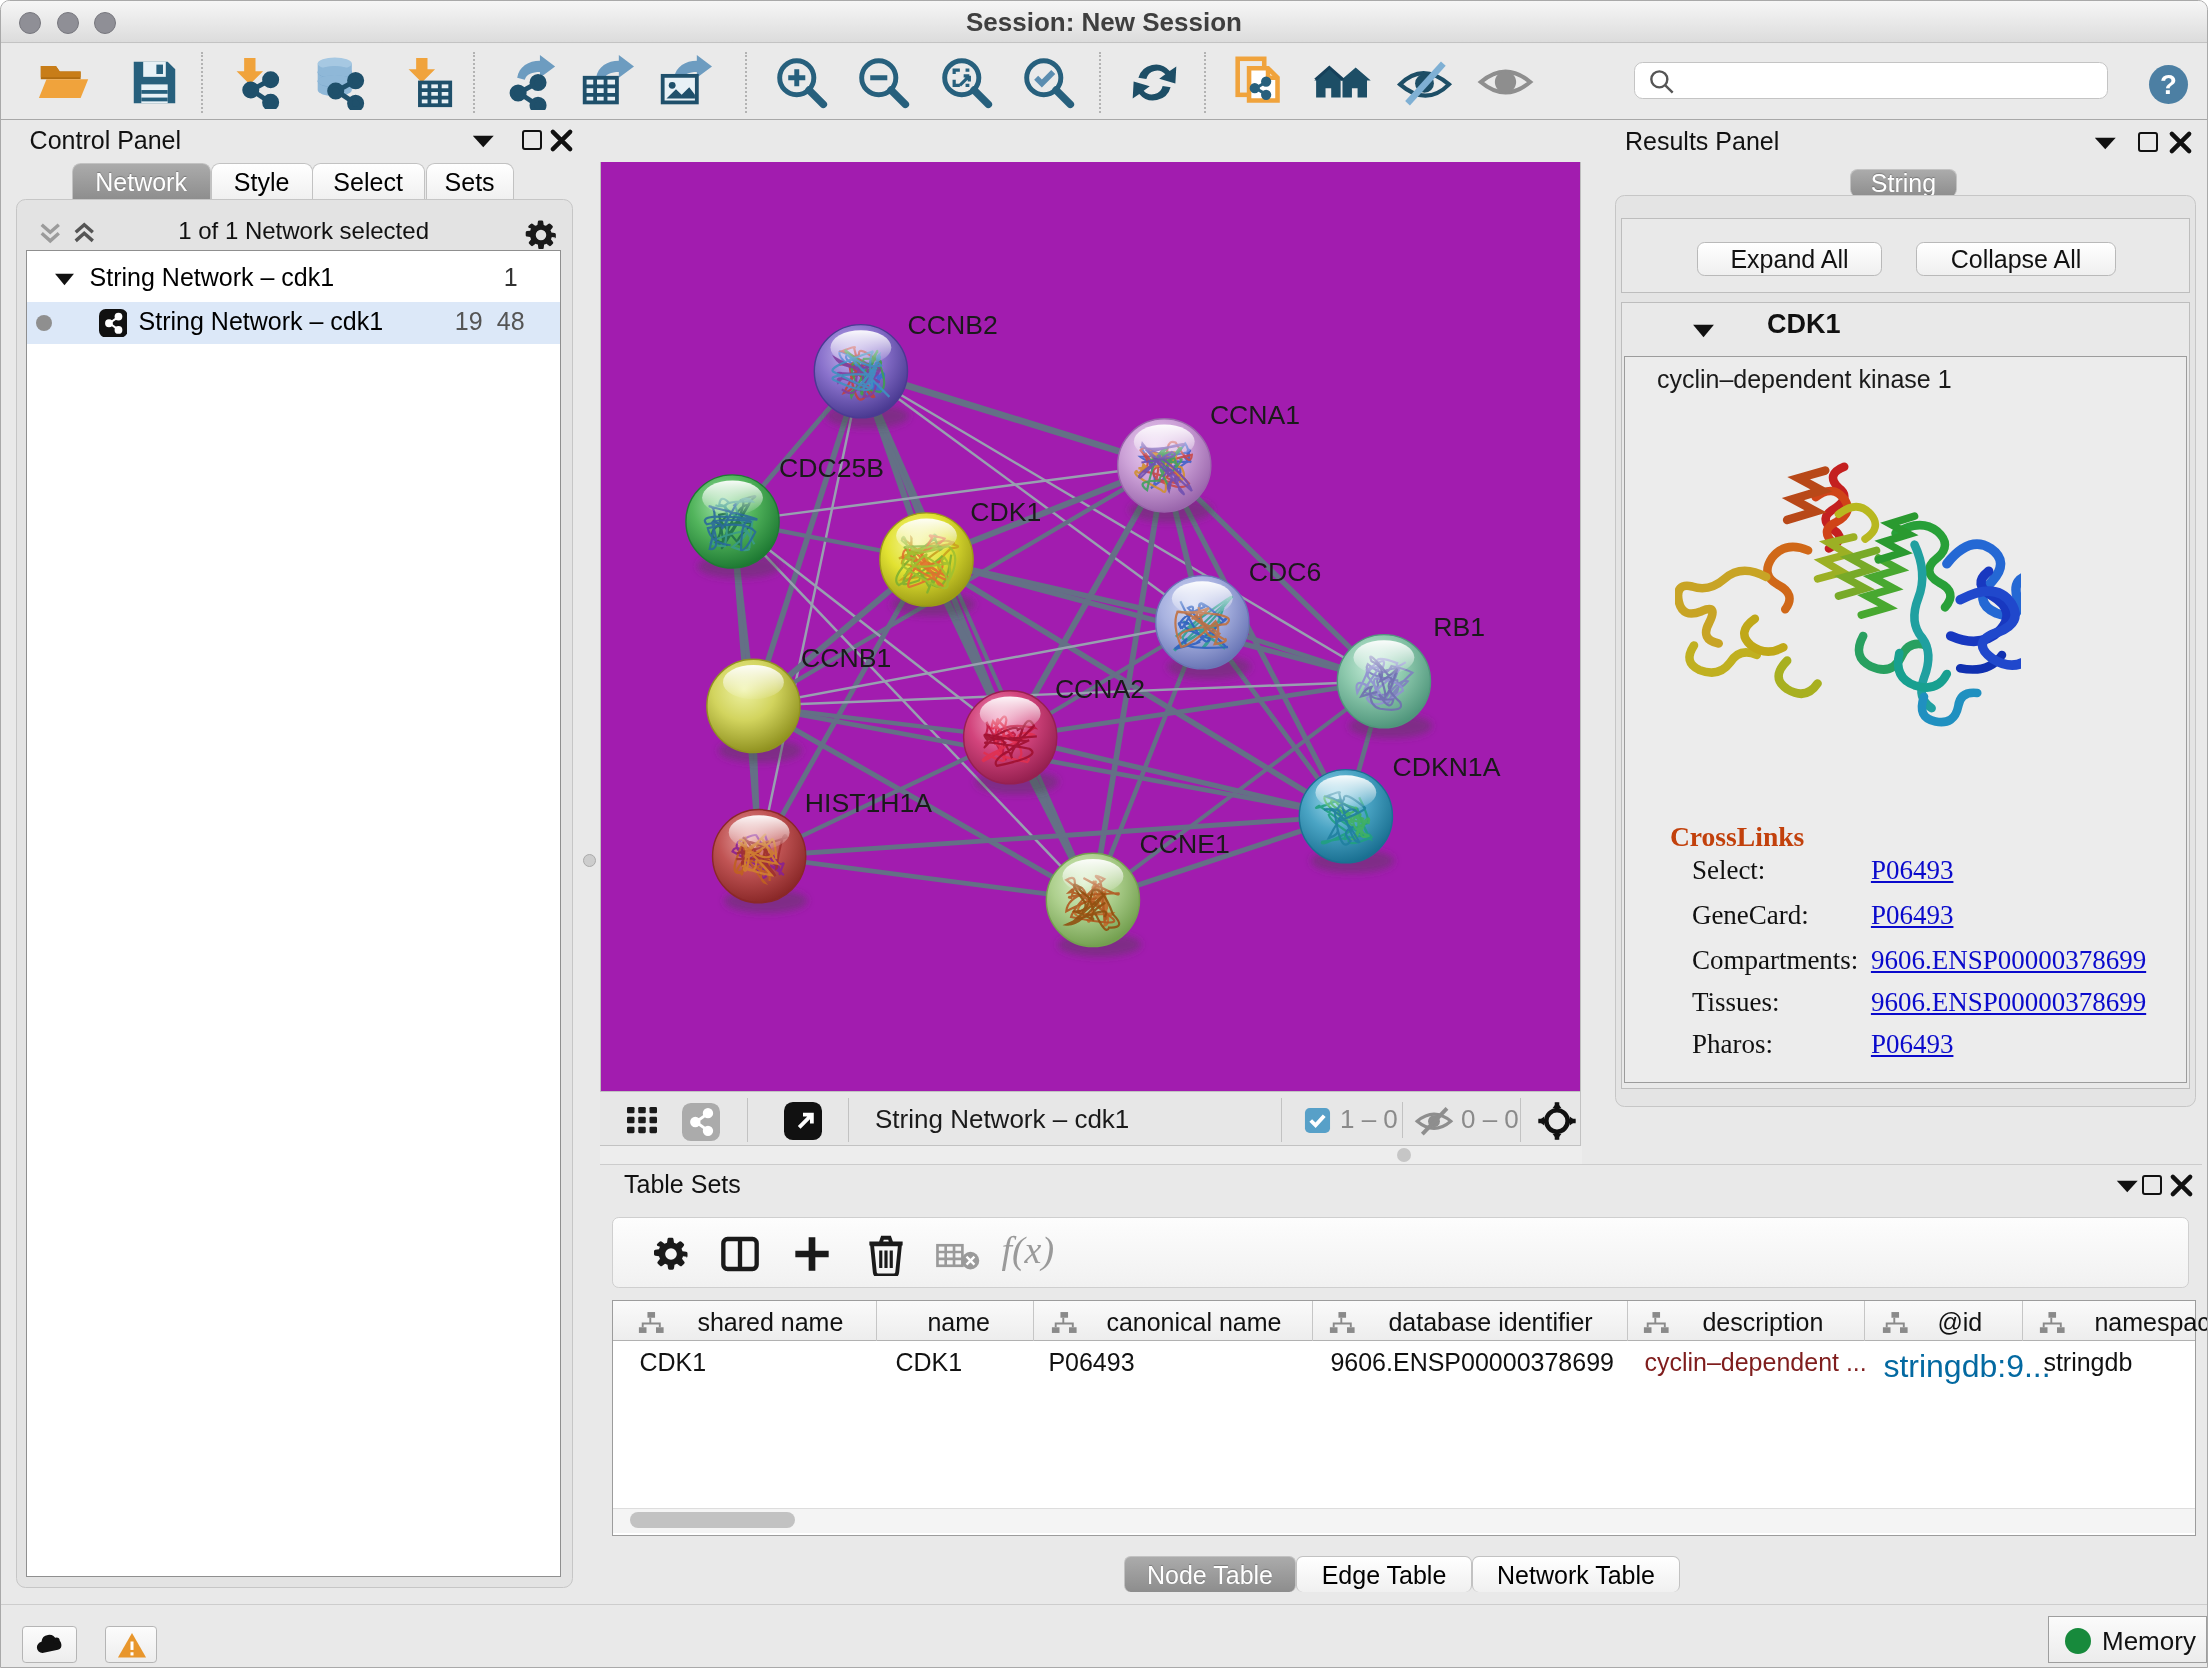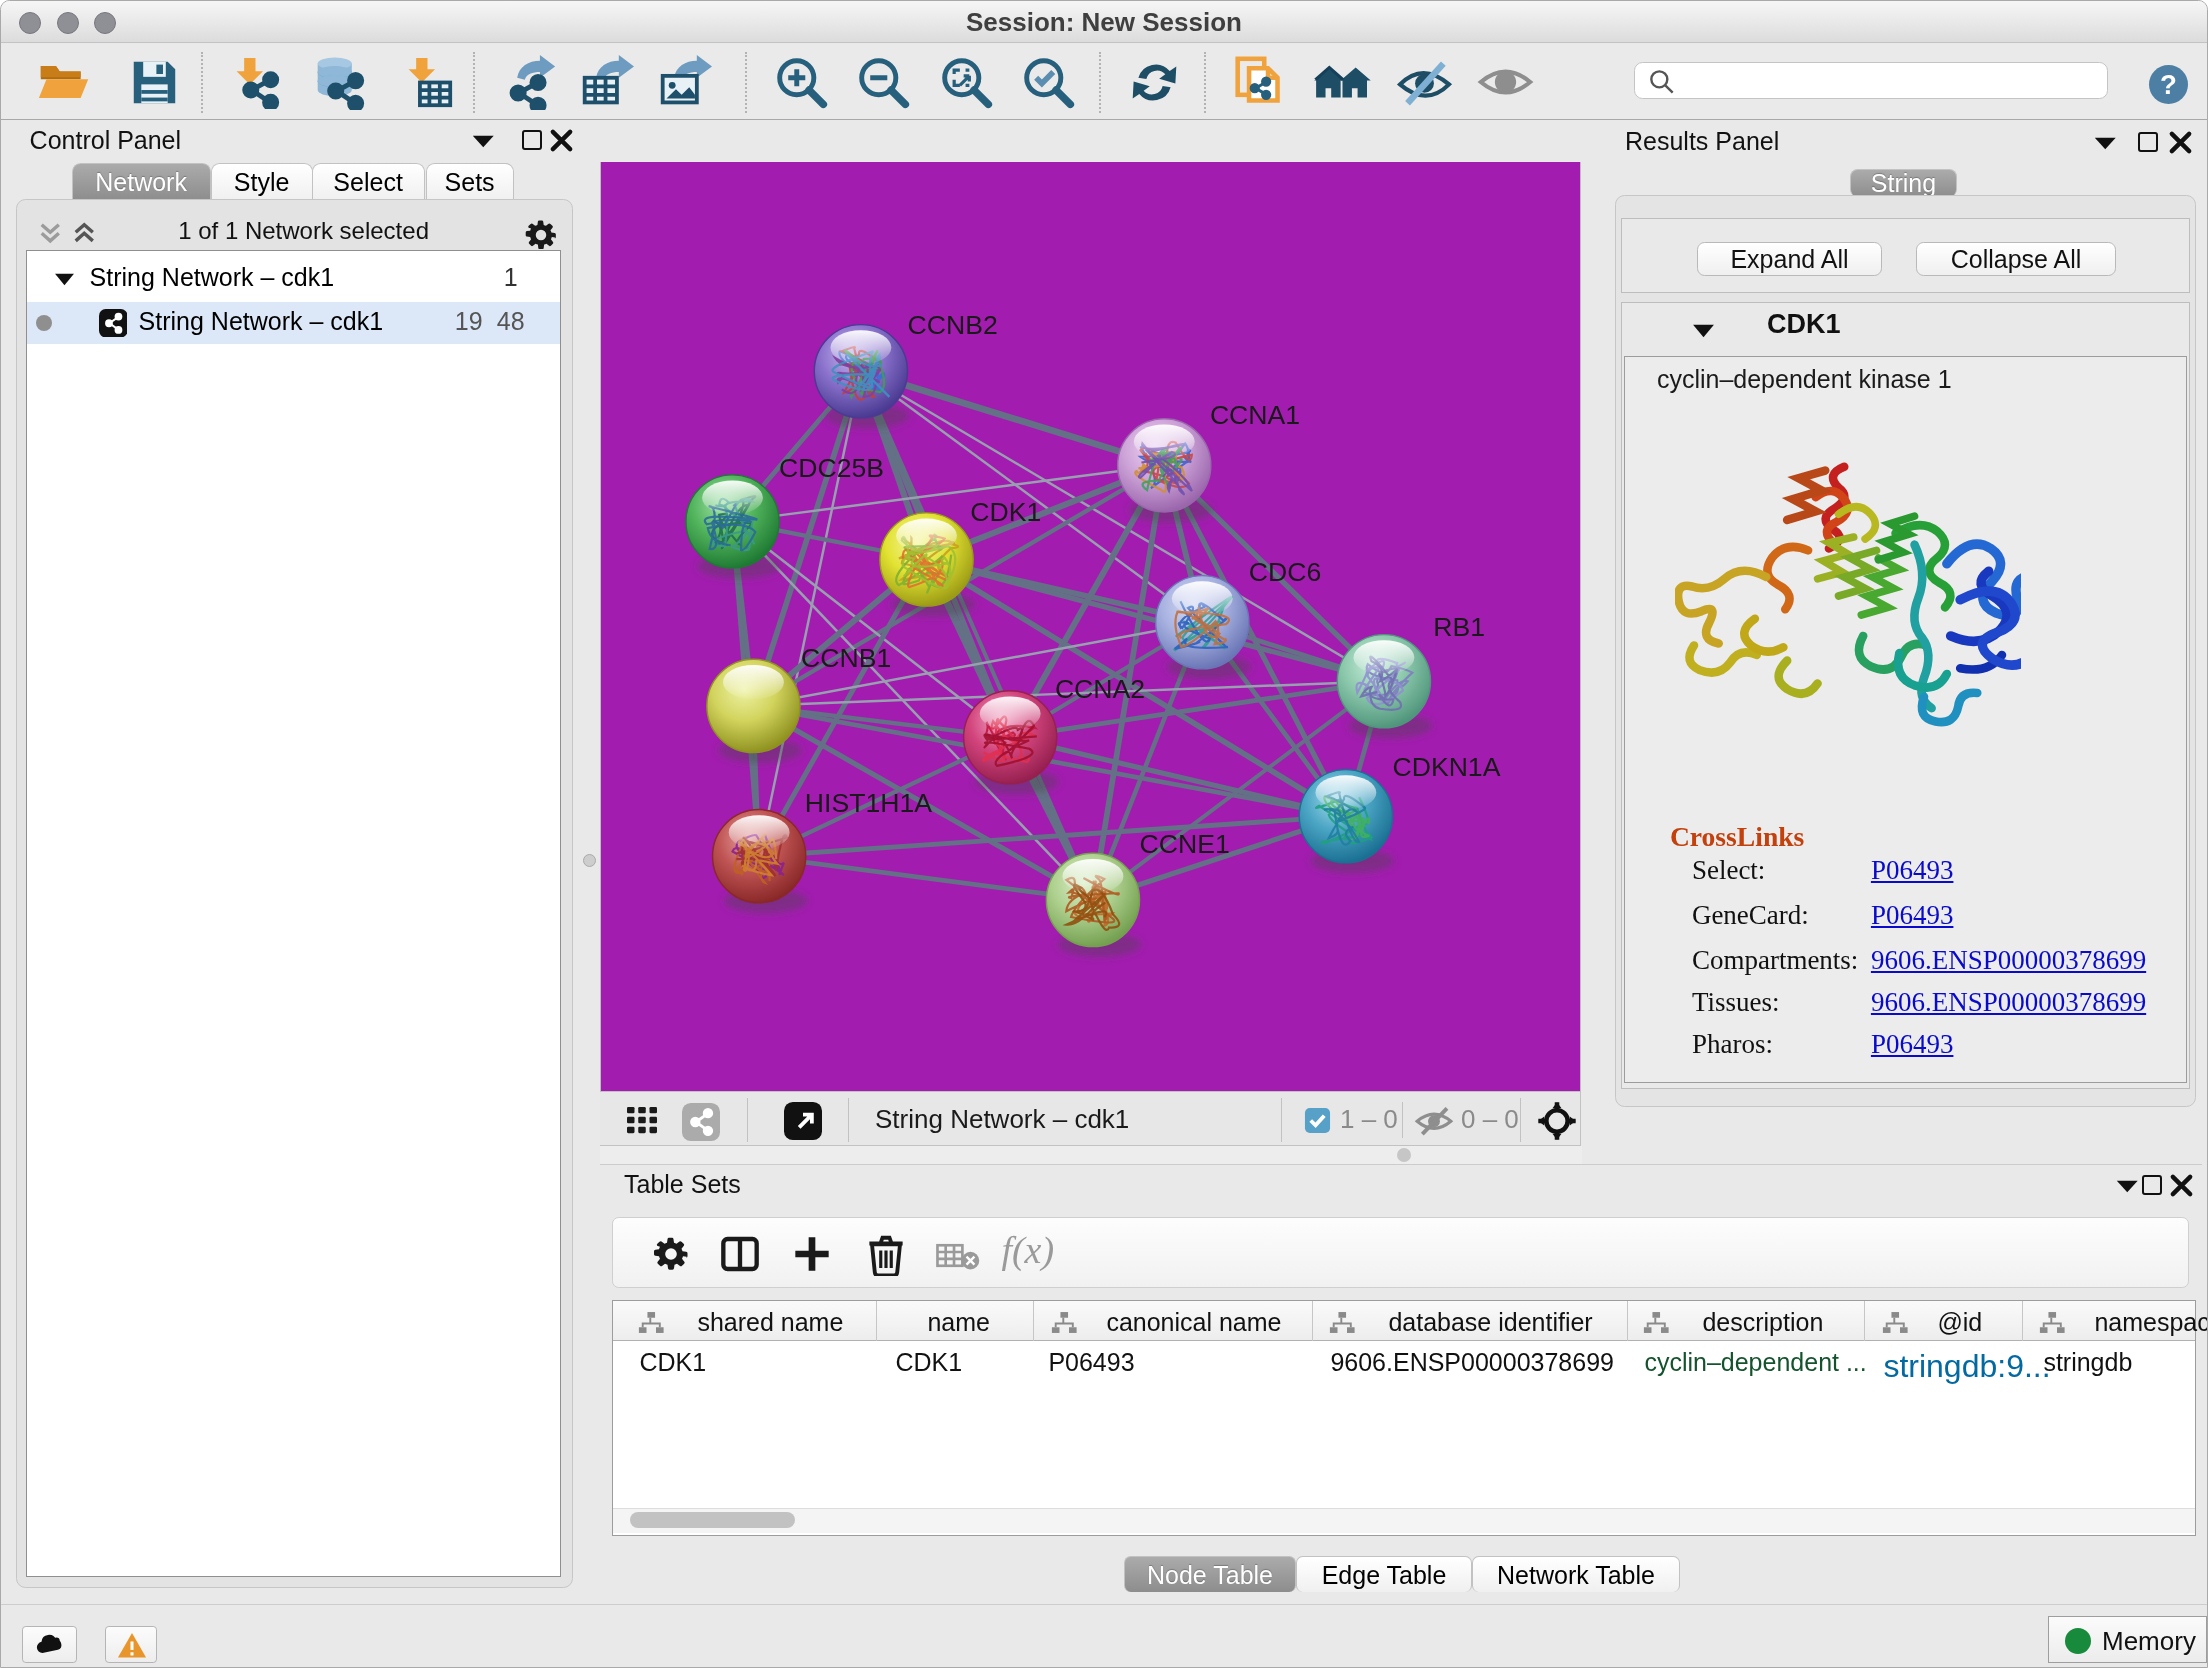--- a/index.html
+++ b/index.html
@@ -780,21 +780,21 @@
             <rect x="10" y="9" width="4" height="3"></rect>
             <path d="M7 4 v3 M3 9 v-2 h9 v2" stroke="#8a8a8a" fill="none" stroke-width="1"></path>
           </g>
         </svg>
       <span class="abs" style="left:1481px;top:6.7px;font-size:25px;color:#111;">namespac</span>
 
       <span class="abs" style="left:26px;top:47px;font-size:25px;color:#111;">CDK1</span>
       <span class="abs" style="left:282px;top:47px;font-size:25px;color:#111;">CDK1</span>
       <span class="abs" style="left:435px;top:47px;font-size:25px;color:#111;">P06493</span>
       <span class="abs" style="left:717px;top:47px;font-size:25px;color:#111;">9606.ENSP00000378699</span>
-      <span class="abs" style="left:1031px;top:47px;font-size:25px;color:#14532d;">cyclin–dependent ...</span>
+      <span class="abs" style="left:1031px;top:47px;font-size:25px;color:#7f1d1d;">cyclin–dependent ...</span>
       <span class="abs" style="left:1270px;top:47px;font-size:32px;color:#0369a1;">stringdb:9...</span>
       <span class="abs" style="left:1430px;top:47px;font-size:25px;color:#111;">stringdb</span>
 
       <div class="abs" style="left:0px;top:207px;width:100%;height:25px;background:#f4f4f4;border-top:1px solid #ddd;"></div>
       <div class="abs" style="left:17px;top:211px;width:165px;height:16px;border-radius:8.6px;background:#c2c2c2;"></div>
     </div>
 
     <div class="tab tabsel" style="left:524px;top:391px;width:172px;height:36px;line-height:36px;border-radius:6.7px 6.7px 6.7px 6.7px;">Node Table</div>
     <div class="tab" style="left:696px;top:391px;width:176px;height:36px;line-height:36px;border-radius:6.7px;">Edge Table</div>
     <div class="tab" style="left:872px;top:391px;width:208px;height:36px;line-height:36px;border-radius:6.7px;">Network Table</div>

